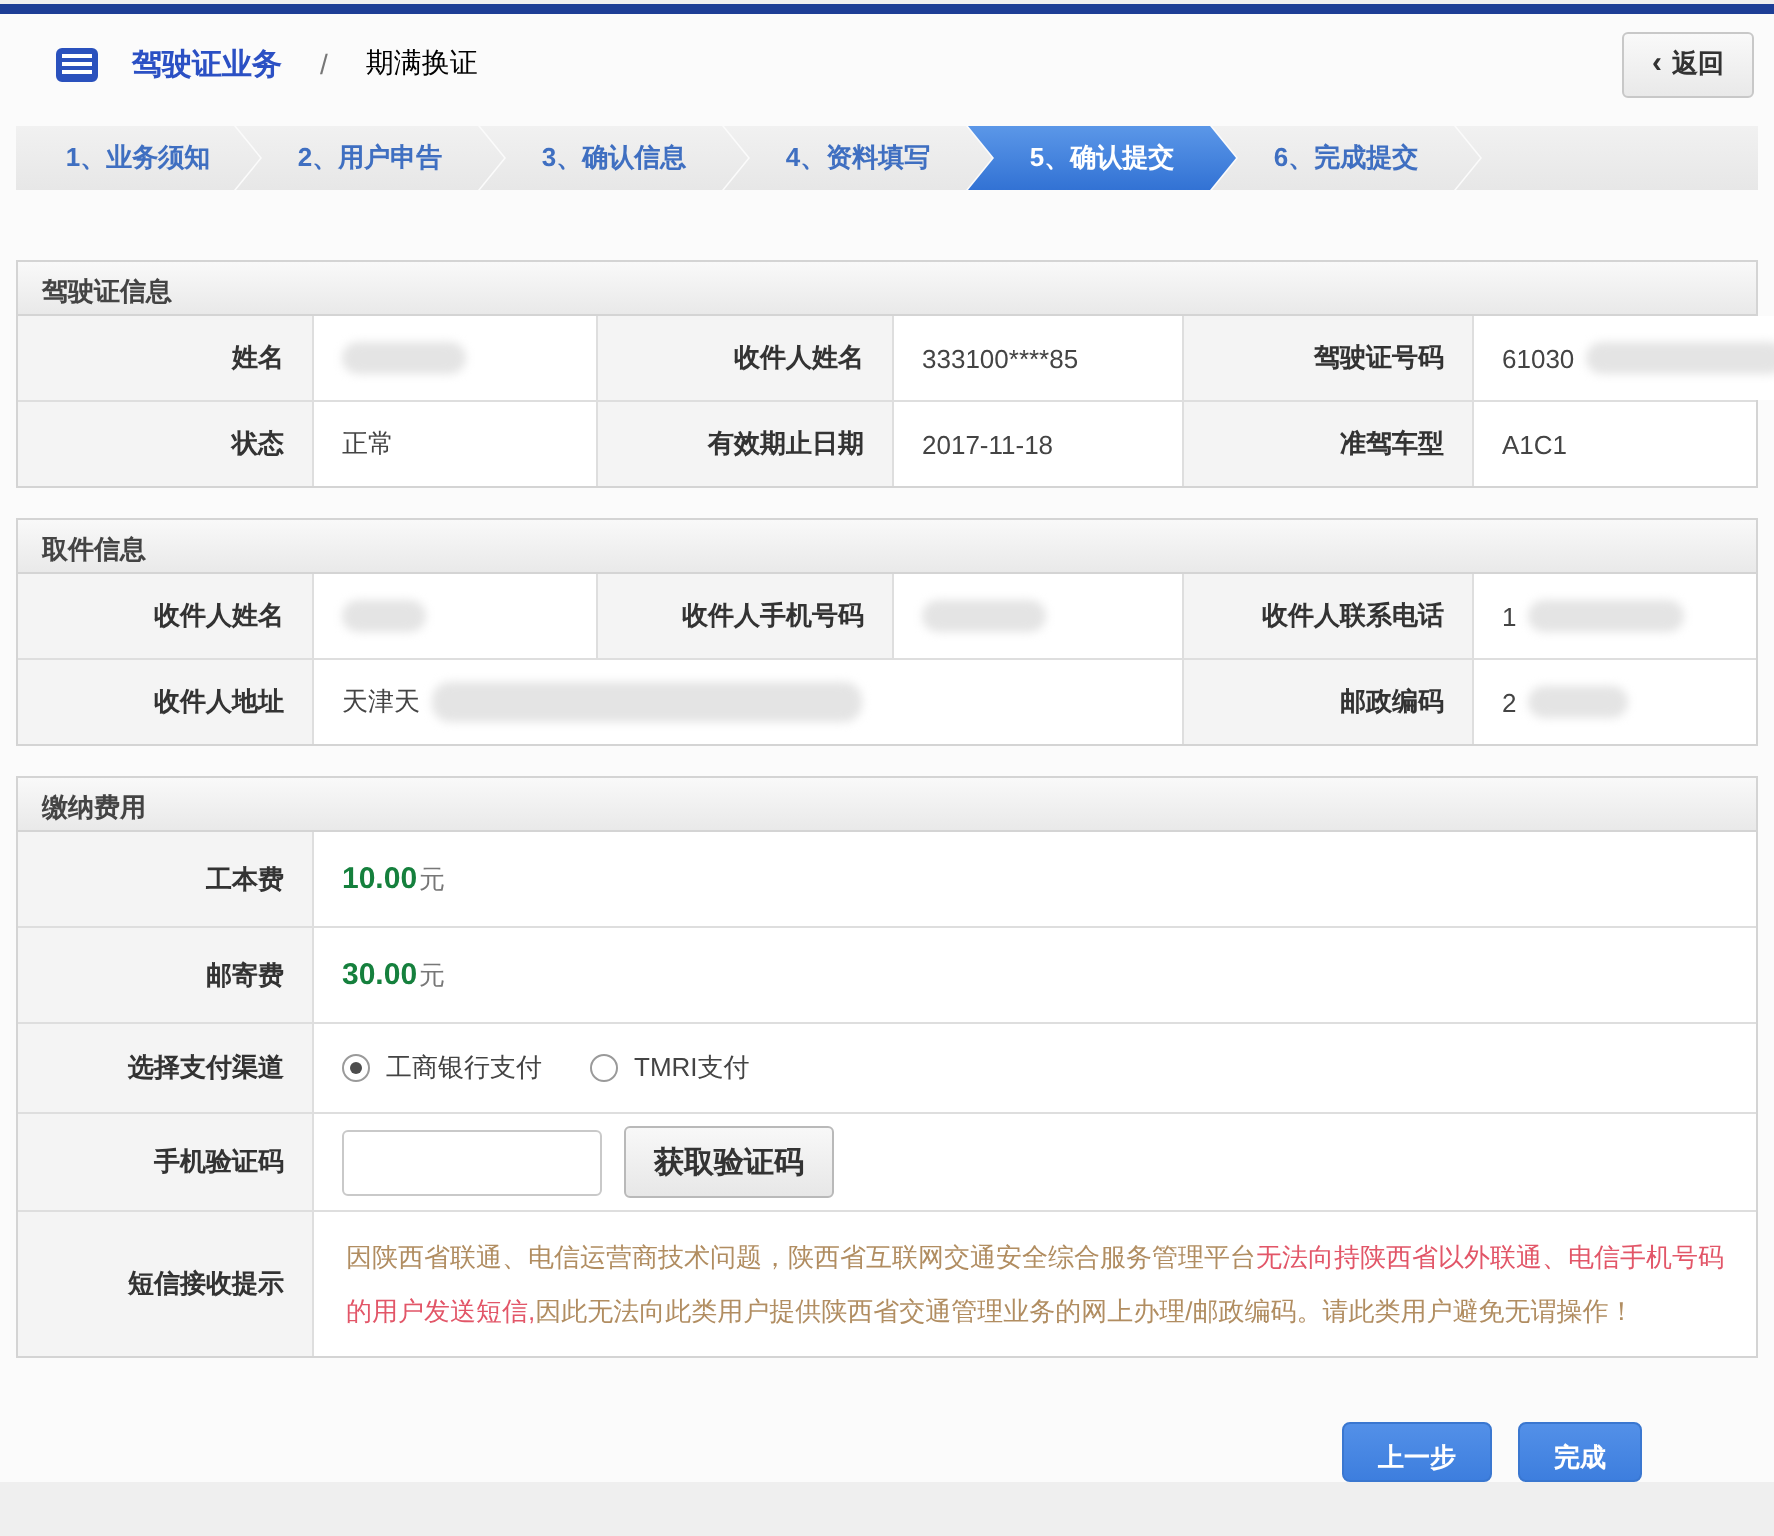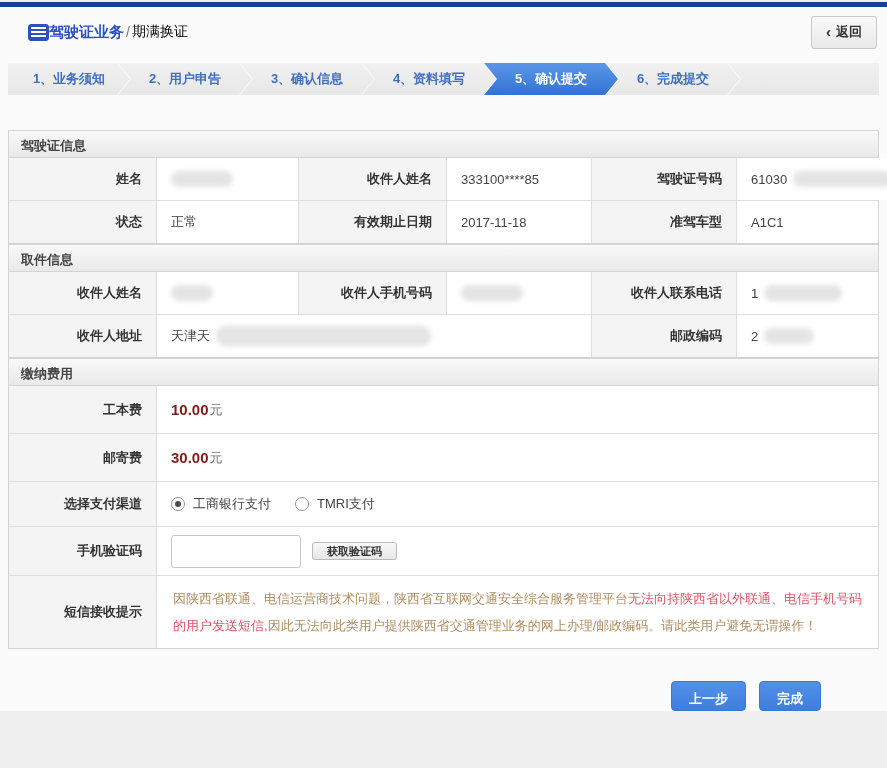--- a/index.html
+++ b/index.html
@@ -8,21 +8,21 @@
     font-family: "Liberation Sans", "DejaVu Sans", sans-serif;
     background: #efefef;
     width: 887px; height: 768px; overflow: hidden;
   }
   .page { background: #fbfbfb; }
   .top-line { height: 5px; background: #1d3e96; margin-top: 2px; }
 
   
   .header { display: flex; align-items: center; justify-content: space-between;
             padding: 10px 10px 8px 28px; height: 48px; background: #fbfbfb; }
-  .crumb { display: flex; align-items: center; gap: 0; }
+  .crumb { display: flex; align-items: center; gap: 17px; }
   .crumb-icon { width: 21px; height: 17px; display: inline-block; }
   .crumb-title { color: #2b50c4; font-size: 15px; font-weight: bold; }
   .crumb-div { color: #777; font-size: 14px; margin: 0 2px; }
   .crumb-sub { color: #000000; font-size: 14px; }
   .btn-back { display: inline-flex; align-items: center; gap: 5px;
     background: linear-gradient(#f9f9f9, #e9e9e9); border: 1px solid #c8c8c8;
     border-radius: 3px; padding: 6px 14px 7px; font-size: 13px; font-weight: bold;
     color: #333; cursor: pointer; font-family: inherit; }
   .btn-back .chev { font-size: 15px; font-weight: bold; line-height: 1; }
 
@@ -33,56 +33,56 @@
     background: linear-gradient(#f1f1f1, #e7e7e7); cursor: pointer;
     clip-path: polygon(0 0, calc(100% - 13px) 0, 100% 50%, calc(100% - 13px) 100%, 0 100%, 13px 50%); }
   .step.first { flex: 0 0 122px; margin-left: 0;
     clip-path: polygon(0 0, calc(100% - 13px) 0, 100% 50%, calc(100% - 13px) 100%, 0 100%); }
   .step.active { background: linear-gradient(#5b97e8, #3272d4); color: #fff; }
   .step-filler { flex: 1; margin-left: -12px; background: linear-gradient(#f1f1f1, #e7e7e7);
     clip-path: polygon(0 0, 100% 0, 100% 100%, 0 100%, 13px 50%); }
 
   
   .content { padding: 0 8px; }
-  .section { border: 1px solid #d4d4d4; background: #fff; }
+  .section { border: 1px solid #d4d4d4; margin-top: 15px; background: #fff; }
   .section.first-section { margin-top: 35px; }
   .sec-head { background: linear-gradient(#f9f9f9, #e9e9e9); border-bottom: 1px solid #d4d4d4;
     font-size: 13px; font-weight: bold; color: #444; padding: 6px 12px; height: 27px; }
   .row { display: grid; }
   .row + .row { border-top: 1px solid #dedede; }
   .row-info { grid-template-columns: 147px 142px 148px 145px 145px 1fr; }
   .row-pay  { grid-template-columns: 147px 1fr; }
   .cell { display: flex; align-items: center; padding: 0 14px; font-size: 13px;
     color: #444; border-left: 1px solid #dedede; min-height: 42px; background: #fff; }
   .cell:first-child { border-left: none; }
   .cell.lbl { justify-content: flex-end; background: #f4f4f4; color: #333;
     font-weight: bold; text-align: right; }
   .cell.span3 { grid-column: 2 / 5; }
   .h47 { min-height: 47px; } .h38 { min-height: 38px; } .h44 { min-height: 44px; }
   .h48 { min-height: 48px; }
 
   .blur-redact { display: inline-block; height: 16px; border-radius: 9px;
     background: #e4e4e4; filter: blur(2.5px); vertical-align: middle; margin-left: 6px; }
   .blur-first { margin-left: 0; }
 
-  .fee-num { color: #7f1d1d; font-weight: bold; font-size: 15px; }
+  .fee-num { color: #15803d; font-weight: bold; font-size: 15px; }
   .fee-unit { color: #777; font-size: 13px; margin-left: 1px; }
 
   .radio-group { display: flex; align-items: center; gap: 34px; }
   .radio-opt { display: inline-flex; align-items: center; gap: 8px; cursor: pointer; }
   .radio { width: 14px; height: 14px; border-radius: 50%; border: 1px solid #9a9a9a;
     background: #fff; position: relative; flex: 0 0 14px; }
   .radio.sel::after { content: ""; position: absolute; left: 3px; top: 3px; right: 3px;
     bottom: 3px; border-radius: 50%; background: #4d4d4d; }
 
   .code-input { width: 130px; height: 33px; border: 1px solid #c9c9c9; border-radius: 3px;
     padding: 0 8px; font-size: 13px; font-family: inherit; background: #fff; }
-  .btn-code { margin-left: 11px; height: 18px; padding: 0 14px;
+  .btn-code { margin-left: 11px; height: 36px; padding: 0 14px;
     background: linear-gradient(#f8f8f8, #e7e7e7); border: 1px solid #b9b9b9;
-    border-radius: 3px; font-size: 11px; font-weight: bold; color: #333;
+    border-radius: 3px; font-size: 15px; font-weight: bold; color: #333;
     cursor: pointer; font-family: inherit; }
 
   .notice-cell { display: block; padding: 9px 16px; line-height: 27px; font-size: 13px; }
   .notice-tan { color: #b18d61; }
   .notice-red { color: #e25668; }
 
   
   .footer { display: flex; justify-content: flex-end; gap: 13px;
     padding: 32px 58px 0 0; height: 62px; }
   .btn-blue { background: linear-gradient(#5390e8, #3d7ede); border: 1px solid #3a77d0;

